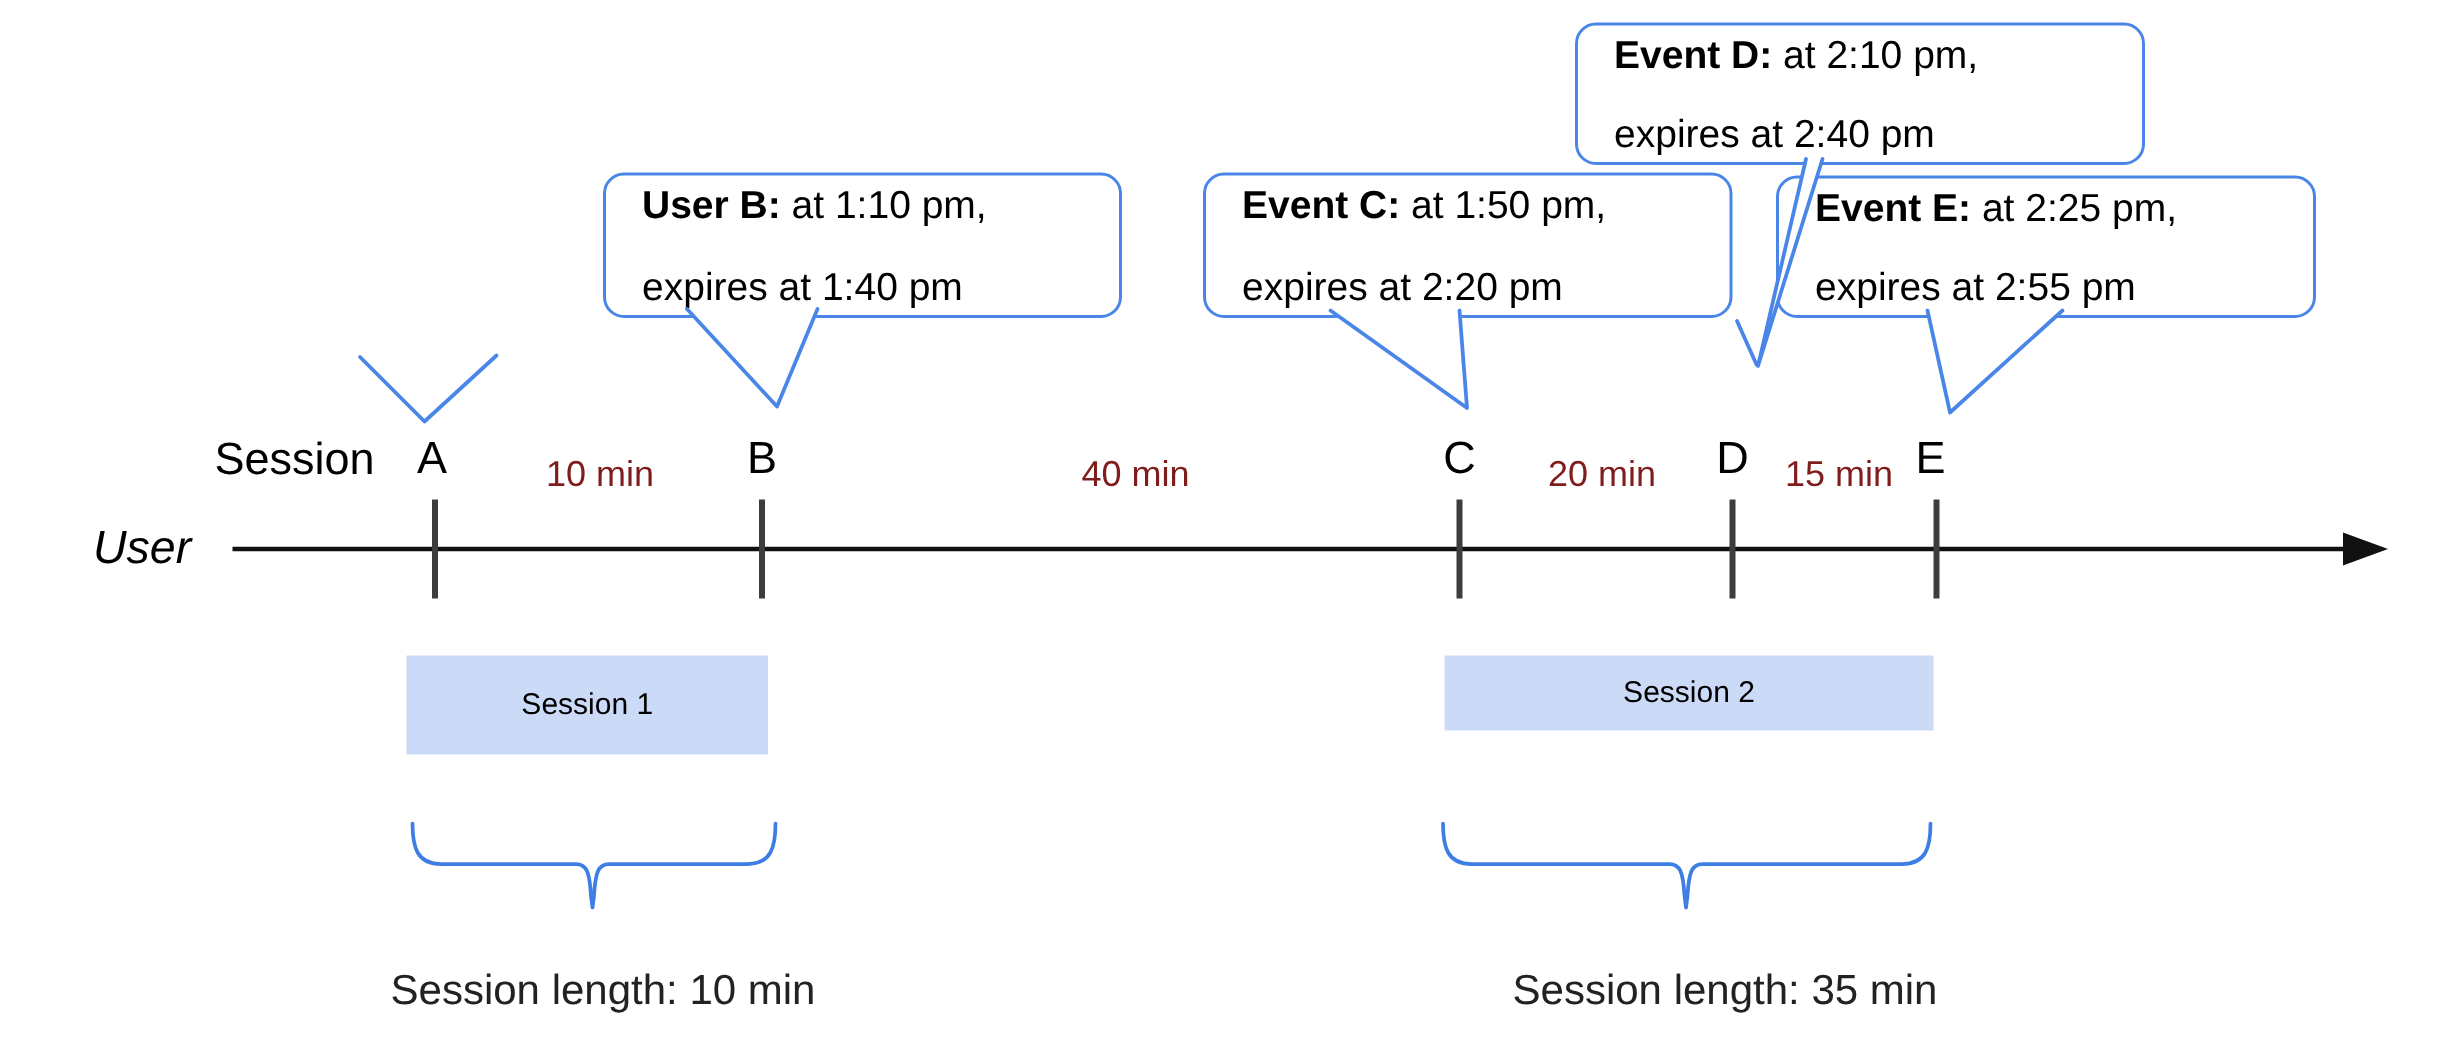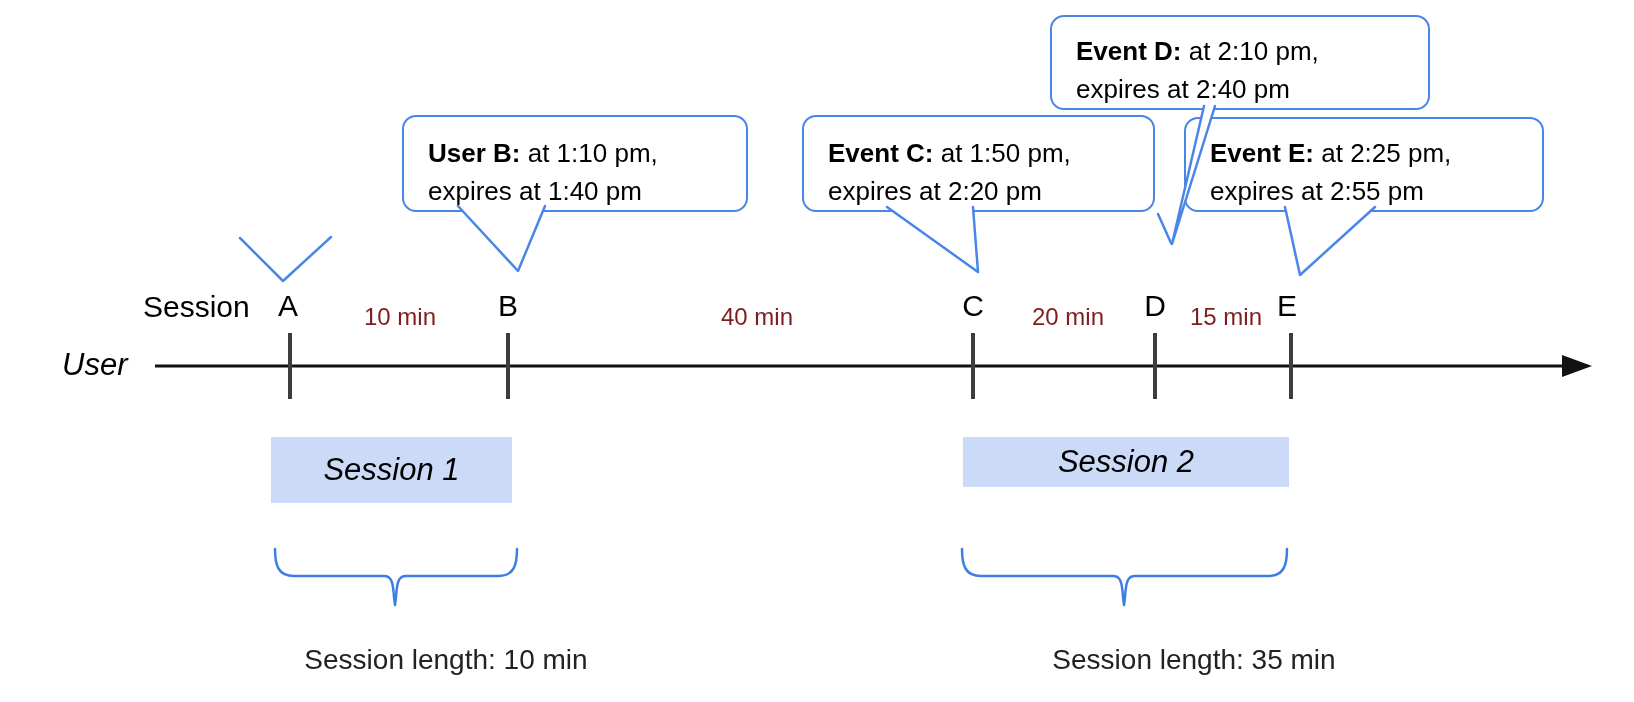--- a/index.html
+++ b/index.html
@@ -5,35 +5,35 @@
   html,body{margin:0;padding:0;background:#fff;}
   .canvas{
     position:relative;width:1634px;height:702px;background:#fff;overflow:hidden;
     font-family:"Liberation Sans", sans-serif;color:#000;
   }
   .layer{position:absolute;left:0;top:0;width:1634px;height:702px;}
   .z1{z-index:1}.z3{z-index:3}
   .bubble{
     position:absolute;box-sizing:border-box;background:#fff;
     border:2.5px solid var(--bubble-border,#4a86e8);border-radius:14px;
-    display:flex;flex-direction:column;justify-content:flex-end;
+    display:flex;flex-direction:column;justify-content:space-between;
     padding-left:24px;padding-right:8px;z-index:2;
     font-size:26px;line-height:38px;
   }
   .bubble .b{font-weight:700;}
   .lbl{position:absolute;white-space:nowrap;z-index:4;}
   .tickletter{font-size:30px;line-height:30px;top:291px;transform:translateX(-50%);}
   .minlabel{font-size:24px;line-height:24px;top:305px;transform:translateX(-50%);color:#7f1d1d;}
   .events-label{left:143px;top:292px;font-size:30px;line-height:30px;}
   .user-label{left:62px;top:349px;font-size:31px;line-height:31px;font-style:italic;}
   .session-box{
     position:absolute;z-index:2;background:var(--session-fill,#cbdaf6);
-    display:flex;align-items:center;justify-content:center;font-size:31px;font-style:italic;
+    display:flex;align-items:center;justify-content:center;font-size:20px;
   }
-  .session-len{font-size:28px;line-height:30px;top:645px;transform:translateX(-50%);color:#222;margin-left:44px;}
+  .session-len{font-size:28px;line-height:30px;top:645px;transform:translateX(-50%);color:#222;}
   .tlline{stroke:var(--timeline,#111);stroke-width:3;}
   .tick{stroke:var(--tick,#3d3d3d);stroke-width:4;}
   .brace{stroke:var(--brace,#3d7de4);stroke-width:2.5;fill:none;stroke-linecap:round;stroke-linejoin:round;}
   .tail{fill:#fff;stroke:var(--bubble-border,#4a86e8);stroke-width:2.5;stroke-linejoin:round;stroke-linecap:round;}
   .tailseg{fill:none;stroke:var(--bubble-border,#4a86e8);stroke-width:2.5;stroke-linecap:round;}
   .arrowhead{fill:var(--timeline,#111);}
 </style>
 </head>
 <body>
 

